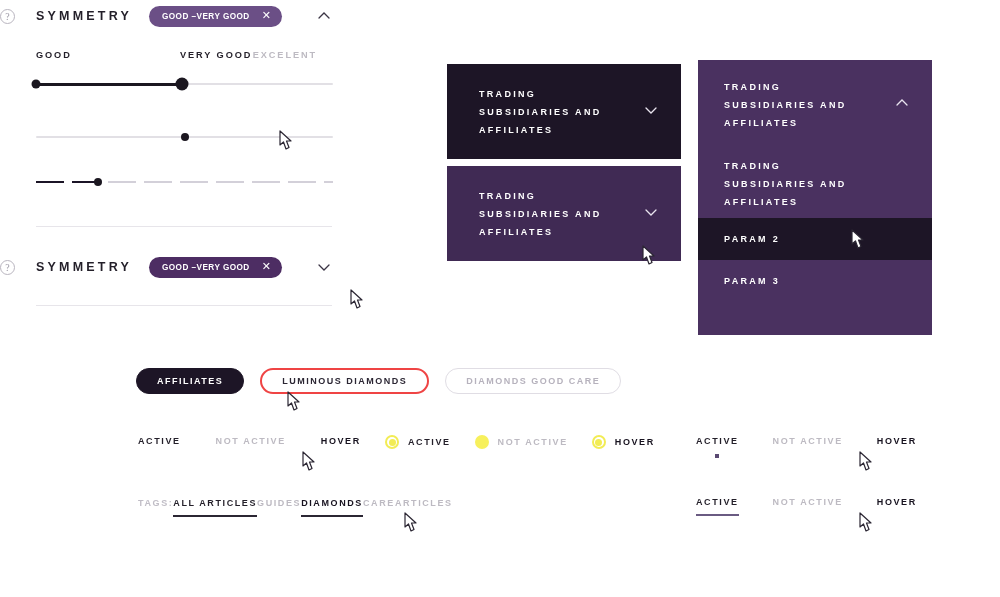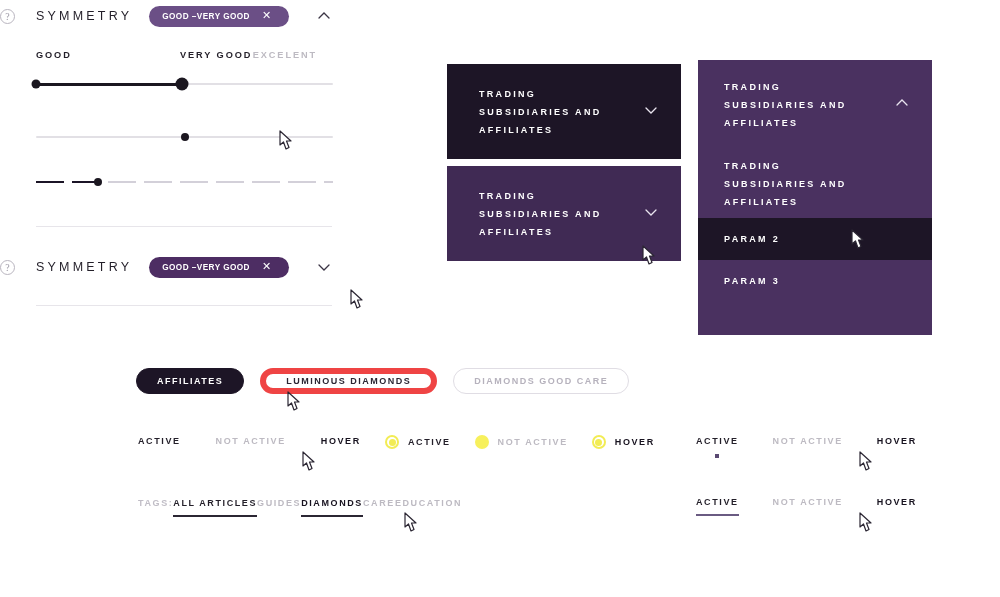--- a/index.html
+++ b/index.html
@@ -23,27 +23,27 @@
     display: flex; align-items: center; height: 32px; position: relative;
   }
   .help-icon {
     width: 15px; height: 15px; border-radius: 50%;
     border: 1px solid #b9b5bf; color: #9a96a3;
     font-size: 10px; line-height: 13px; text-align: center;
     font-family: "Liberation Serif", serif;
     flex: 0 0 auto;
   }
   .filter-title {
-    margin-left: 21px; font-size: 12.5px; font-weight: 400;
+    margin-left: 21px; font-size: 12.5px; font-weight: 700;
     letter-spacing: 3.2px; color: #231f29; white-space: nowrap;
   }
   .chip {
     margin-left: 17px; height: 21px; border-radius: 11px;
     display: inline-flex; align-items: center; gap: 12px;
-    padding: 0 17px 0 13px; color: #fff;
+    padding: 0 11px 0 13px; color: #fff;
     font-size: 8.2px; font-weight: 700; letter-spacing: .45px;
     white-space: nowrap; cursor: pointer;
   }
   .chip.c-default { background: #6b4f86; }
   .chip.c-hover   { background: #4d2d63; }
   .chip-x { font-size: 11px; font-weight: 400; line-height: 1; position: relative; top: -.5px; }
 
   .chev {
     position: absolute; right: 8px; top: 50%; transform: translateY(-50%);
     width: 16px; height: 16px; cursor: pointer;
@@ -120,21 +120,21 @@
   #dd-spacer { height: 33px; }
 
   
   #pill-row { position: absolute; left: 136px; top: 368px; display: flex; gap: 16px; }
   .pill {
     height: 26px; border-radius: 14px; display: inline-flex; align-items: center;
     padding: 0 20px; font-size: 9px; font-weight: 700; letter-spacing: 1.5px;
     white-space: nowrap; cursor: pointer;
   }
   .pill.active { background: #1d1526; color: #fff; border: 1px solid #1d1526; }
-  .pill.hover  { background: #fff; color: #2b2633; border: 6px solid #ef4444; }
+  .pill.hover  { background: #fff; color: #2b2633; border: 2px solid #ef4444; }
   .pill.idle   { background: #fff; color: #b6b2bd; border: 1px solid #e0dde4; }
 
   
   .state-row { position: absolute; display: flex; align-items: center; }
   .st {
     font-size: 9px; font-weight: 700; letter-spacing: 1.6px; white-space: nowrap;
     cursor: pointer; position: relative;
   }
   .st.on   { color: #231f29; }
   .st.off  { color: #bdbac2; }
@@ -354,21 +354,21 @@
   <span class="st on">
     <span>ALL ARTICLES</span>
     <span class="ul dark"></span>
   </span>
   <span class="st off">GUIDES</span>
   <span class="st hov">
     <span>DIAMONDS</span>
     <span class="ul dark"></span>
   </span>
   <span class="st off">CARE</span>
-  <span class="st off">EDUCATION</span>
+  <span class="st off">ARTICLES</span>
 </div>
 <div class="cursor" style="left:401px; top:511px;">
   <svg viewBox="0 0 22 26">
       <path d="M4 2 L4 16 L7.5 13 L10 20 L13 18.5 L10.5 12 L15 12 Z" fill="#fff" stroke="#2b2633" stroke-width="1.2" stroke-linejoin="round"></path>
     </svg>
 </div>
 
 <div class="state-row" style="left:696px; top:497px; gap:34px;">
   <span class="st on">
     <span>ACTIVE</span>

